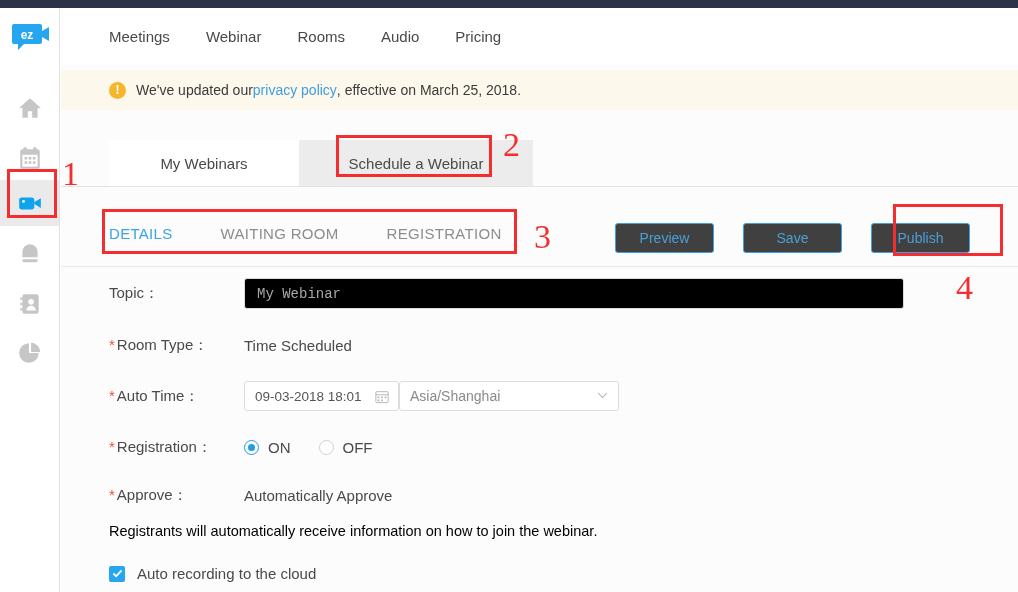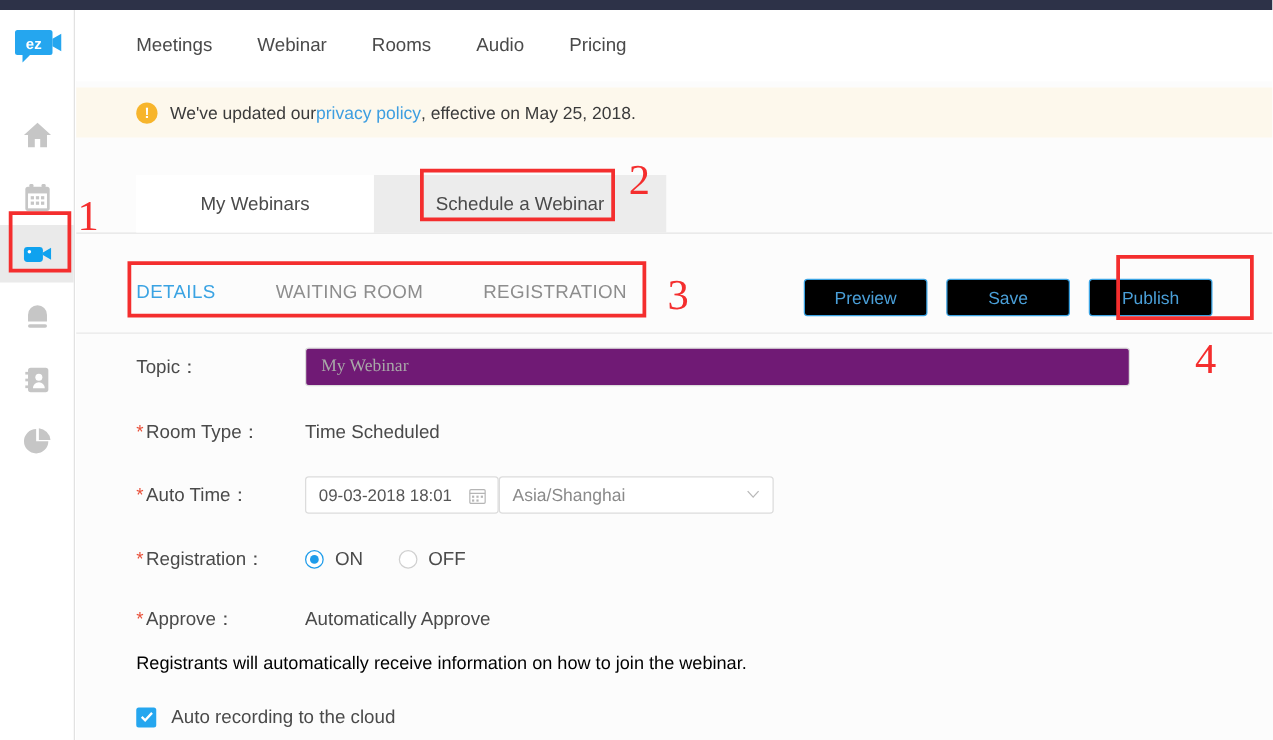--- a/index.html
+++ b/index.html
@@ -129,26 +129,26 @@
   .subtab:last-child { margin-right: 0; }
 
   .actions {
     position: absolute; right: 48px; top: 10px;
     display: flex; align-items: center;
   }
   .btn {
     width: 99px; height: 30px;
     border: 1px solid #3aa3e3;
     border-radius: 3px;
-    background: #000000;
+    background: #404040;
     color: #4a9fd8;
     font-size: 14px;
     font-family: "Liberation Sans", sans-serif;
     cursor: pointer;
-    margin-left: 15px;
+    margin-left: 29px;
     display: flex; align-items: center; justify-content: center;
   }
 
   
   .form { position: absolute; left: 0; top: 270px; width: 957px; }
   .frow {
     position: relative;
     display: flex; align-items: center;
     padding-left: 48px;
     margin-bottom: 24px;
@@ -160,23 +160,23 @@
     font-size: 15px;
     color: #4a4a4a;
   }
   .req { color: #e8503a; margin-right: 2px; }
   .fvalue { font-size: 15px; color: #4a4a4a; }
 
   .input-topic {
     width: 660px; height: 31px;
     border: 1px solid #dcdcdc;
     border-radius: 3px;
-    background: #701a75;
+    background: #000000;
     font-size: 14px;
-    font-family: Liberation Serif, serif;
+    font-family: Liberation Mono, monospace;
     color: #a8a8a8;
     padding: 0 12px;
     outline: none;
   }
   .input-topic::placeholder { color: #a8a8a8; }
 
   .datefield {
     position: relative;
     width: 155px; height: 30px;
     border: 1px solid #dcdcdc;
@@ -336,21 +336,21 @@
       <div class="navitem">Webinar</div>
       <div class="navitem">Rooms</div>
       <div class="navitem">Audio</div>
       <div class="navitem">Pricing</div>
     </div>
 
     <div class="banner">
       <div class="warn-icon">!</div>
       <span>We've updated our </span>
       <a>privacy policy</a>
-      <span>, effective on May 25, 2018.</span>
+      <span>, effective on March 25, 2018.</span>
     </div>
 
     <div class="tabstrip">
       <div class="tab tab-b">Schedule a Webinar</div>
       <div class="tab tab-a">My Webinars</div>
     </div>
 
     <div class="subrow">
       <div class="subtabs">
         <div class="subtab sel">DETAILS</div>

